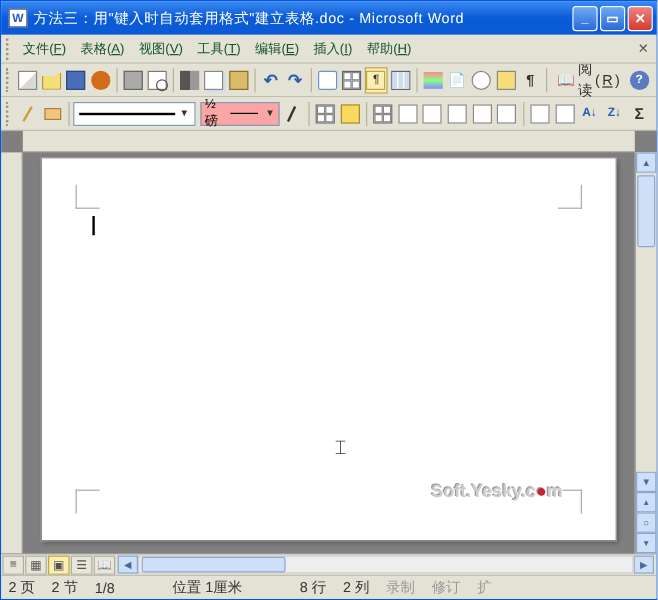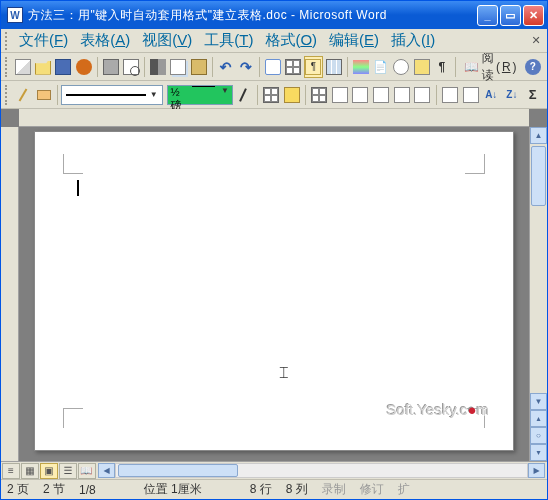--- a/index.html
+++ b/index.html
@@ -9,31 +9,31 @@
   .titlebar { height: 28px; background: linear-gradient(to bottom,#3b8af3 0%,#0a5bd5 50%,#0a5bd5 100%); display: flex; align-items: center; padding: 0 3px 0 6px; color: #fff; }
   .titlebar .word-icon { width: 16px; height: 16px; background: #fff; border: 1px solid #1a3e8a; font-size: 10px; color: #2a5db0; font-weight: bold; display: flex; align-items: center; justify-content: center; margin-right: 5px; }
   .titlebar .title { flex: 1; font-size: 12px; letter-spacing: 0.5px; white-space: nowrap; overflow: hidden; }
   .winbtns { display: flex; gap: 2px; }
   .winbtn { width: 21px; height: 21px; border: 1px solid #fff; border-radius: 3px; display: flex; align-items: center; justify-content: center; font-size: 11px; font-weight: bold; color: #fff; }
   .winbtn.min, .winbtn.max { background: linear-gradient(to bottom,#6ca9f5,#2b6ad8); }
   .winbtn.close { background: linear-gradient(to bottom,#f08282,#d43c2a); }
 
   .menubar { height: 24px; background: #e4e2d5; border-bottom: 1px solid #c0beb1; display: flex; align-items: center; padding: 0 4px; position: relative; }
   .menubar .grip { width: 4px; height: 18px; border-left: 2px dotted #9a978a; margin-right: 4px; }
-  .menu-item { font-size: 15px; padding: 2px 6px; color: #0369a1; white-space: nowrap; }
+  .menu-item { font-size: 11px; padding: 2px 6px; color: #14532d; white-space: nowrap; }
   .menu-item .u { text-decoration: underline; }
   .menu-close { position: absolute; right: 4px; top: 4px; width: 14px; height: 14px; font-size: 11px; color: #555; display:flex; align-items:center; justify-content:center; }
 
   .toolbar { background: #e4e2d5; border-bottom: 1px solid #c0beb1; display: flex; align-items: center; padding: 2px 4px; height: 28px; }
   .toolbar .grip { width: 4px; height: 20px; border-left: 2px dotted #9a978a; margin-right: 4px; }
   .tb-btn { width: 22px; height: 22px; display: flex; align-items: center; justify-content: center; margin: 0 1px; border: 1px solid transparent; }
   .tb-btn.active { background: #fdeeb3; border: 1px solid #c0a548; }
   .tb-btn.text { width: auto; padding: 0 4px; font-size: 12px; }
   .tb-sep { width: 1px; height: 20px; background: #b7b49e; margin: 0 3px; }
-  .tb-combo { height: 20px; border: 1px solid #7f9db9; background: #22c55e; font-size: 11px; display: flex; align-items: flex-start; padding: 0 3px; }
+  .tb-combo { height: 20px; border: 1px solid #7f9db9; background: #fca5a5; font-size: 11px; display: flex; align-items: center; padding: 0 3px; }
   .tb-combo .arrow { margin-left: 3px; font-size: 8px; color: #333; }
   .tb-line-box { width: 120px; height: 20px; border: 1px solid #7f9db9; background:#fff; display:flex; align-items:center; padding:0 4px; }
   .tb-line-box .line { flex:1; height:2px; background:#000; }
   .tb-line-box .arrow { margin-left:4px; font-size:8px; color:#333; }
   .tb-read { color:#333; font-size:12px; display:flex; align-items:center; gap:2px; }
 
   .ico { width:16px; height:16px; }
   .i-new{background:linear-gradient(135deg,#fff 50%,#d8d8d8 50%);border:1px solid #888;}
   .i-open{background:#f5de7a;border:1px solid #b59431;clip-path:polygon(0 30%,70% 30%,80% 15%,100% 15%,100% 100%,0 100%);}
   .i-save{background:#4a6db5;border:1px solid #2a4a85;}
@@ -72,21 +72,21 @@
   .ruler-v { width: 18px; background: #e4e2d5; border-right: 1px solid #a0a0a0; position: absolute; top: 18px; bottom: 0; left: 0; }
   .canvas { position: absolute; left: 18px; right: 18px; top: 18px; bottom: 0; overflow: hidden; background: #7f7f7f; display:flex; justify-content:center; }
   .page { width: 480px; height: 320px; background: #fff; border: 1px solid #888; margin-top: 4px; position: relative; box-shadow: 2px 2px 4px rgba(0,0,0,0.3); }
   .crop { position:absolute; width:20px; height:20px; border-color: #aaa; border-style: solid; }
   .crop.tl{top:22px;left:28px;border-width:0 0 1px 1px;}
   .crop.tr{top:22px;right:28px;border-width:0 1px 1px 0;}
   .crop.bl{bottom:22px;left:28px;border-width:1px 0 0 1px;}
   .crop.br{bottom:22px;right:28px;border-width:1px 1px 0 0;}
   .cursor { position:absolute; left:42px; top:48px; width:2px; height:16px; background:#000; }
   .ibeam { position:absolute; left:244px; top:232px; font-size:16px; color:#333; }
-  .watermark { position:absolute; right:24px; bottom:32px; font-size:15px; font-weight:normal; color:#ccc; text-shadow:1px 1px 0 #fff,-1px -1px 0 #999; font-family: "Arial"; }
+  .watermark { position:absolute; right:44px; bottom:32px; font-size:15px; font-weight:bold; color:#ccc; text-shadow:1px 1px 0 #fff,-1px -1px 0 #999; font-family: "Arial"; }
   .watermark .r{color:#c23;}
   .scroll-v { width: 18px; position: absolute; right: 0; top: 18px; bottom: 0; background: #e4e2d5; border-left: 1px solid #a0a0a0; display:flex; flex-direction:column; }
   .scroll-v .btn { height:17px; background:#cde0f7; border:1px solid #8aa8d0; font-size:8px; color:#4a6a9a; display:flex;align-items:center;justify-content:center; }
   .scroll-v .track { flex:1; background:#e4e2d5; position:relative; }
   .scroll-v .thumb { position:absolute; left:1px; right:1px; top:2px; height:60px; background:#cde0f7; border:1px solid #8aa8d0; border-radius:2px; }
 
   .viewbar { height: 18px; background: #e4e2d5; border-top: 1px solid #a0a0a0; display:flex; align-items:center; }
   .viewbtn { width:18px; height:16px; border:1px solid #b0b0a0; background:#e8e6d8; font-size:10px; color:#555; display:flex;align-items:center;justify-content:center; margin-left:1px; }
   .viewbtn.active { background:#fdeeb3; border-color:#c0a548; }
   .hscroll { flex:1; display:flex; align-items:center; margin:0 2px; }
@@ -112,23 +112,23 @@
       <div class="winbtn close">✕</div>
     </div>
   </div>
 
   <div class="menubar">
     <div class="grip"></div>
     <div class="menu-item"><span>文件</span>(<span class="u">F</span>)</div>
     <div class="menu-item"><span>表格</span>(<span class="u">A</span>)</div>
     <div class="menu-item"><span>视图</span>(<span class="u">V</span>)</div>
     <div class="menu-item"><span>工具</span>(<span class="u">T</span>)</div>
-    <div class="menu-item"><span>格式</span>(<span class="u">O</span>)</div>
     <div class="menu-item"><span>编辑</span>(<span class="u">E</span>)</div>
     <div class="menu-item"><span>插入</span>(<span class="u">I</span>)</div>
+    <div class="menu-item"><span>帮助</span>(<span class="u">H</span>)</div>
     <div class="menu-close">✕</div>
   </div>
 
   <div class="toolbar">
     <div class="grip"></div>
     <div class="tb-btn">
         <div class="ico i-new"></div>
       </div>
     <div class="tb-btn">
         <div class="ico i-open"></div>
@@ -330,19 +330,19 @@
   </div>
 
   <div class="statusbar">
     <span>2 页</span>
     <span>2 节</span>
     <span>1/8</span>
     <span class="spacer"></span>
     <span>位置 1厘米</span>
     <span class="spacer"></span>
     <span>8 行</span>
-    <span>8 列</span>
+    <span>2 列</span>
     <span class="dim">录制</span>
     <span class="dim">修订</span>
     <span class="dim">扩</span>
   </div>
 
 </div>
 
 </body></html>

